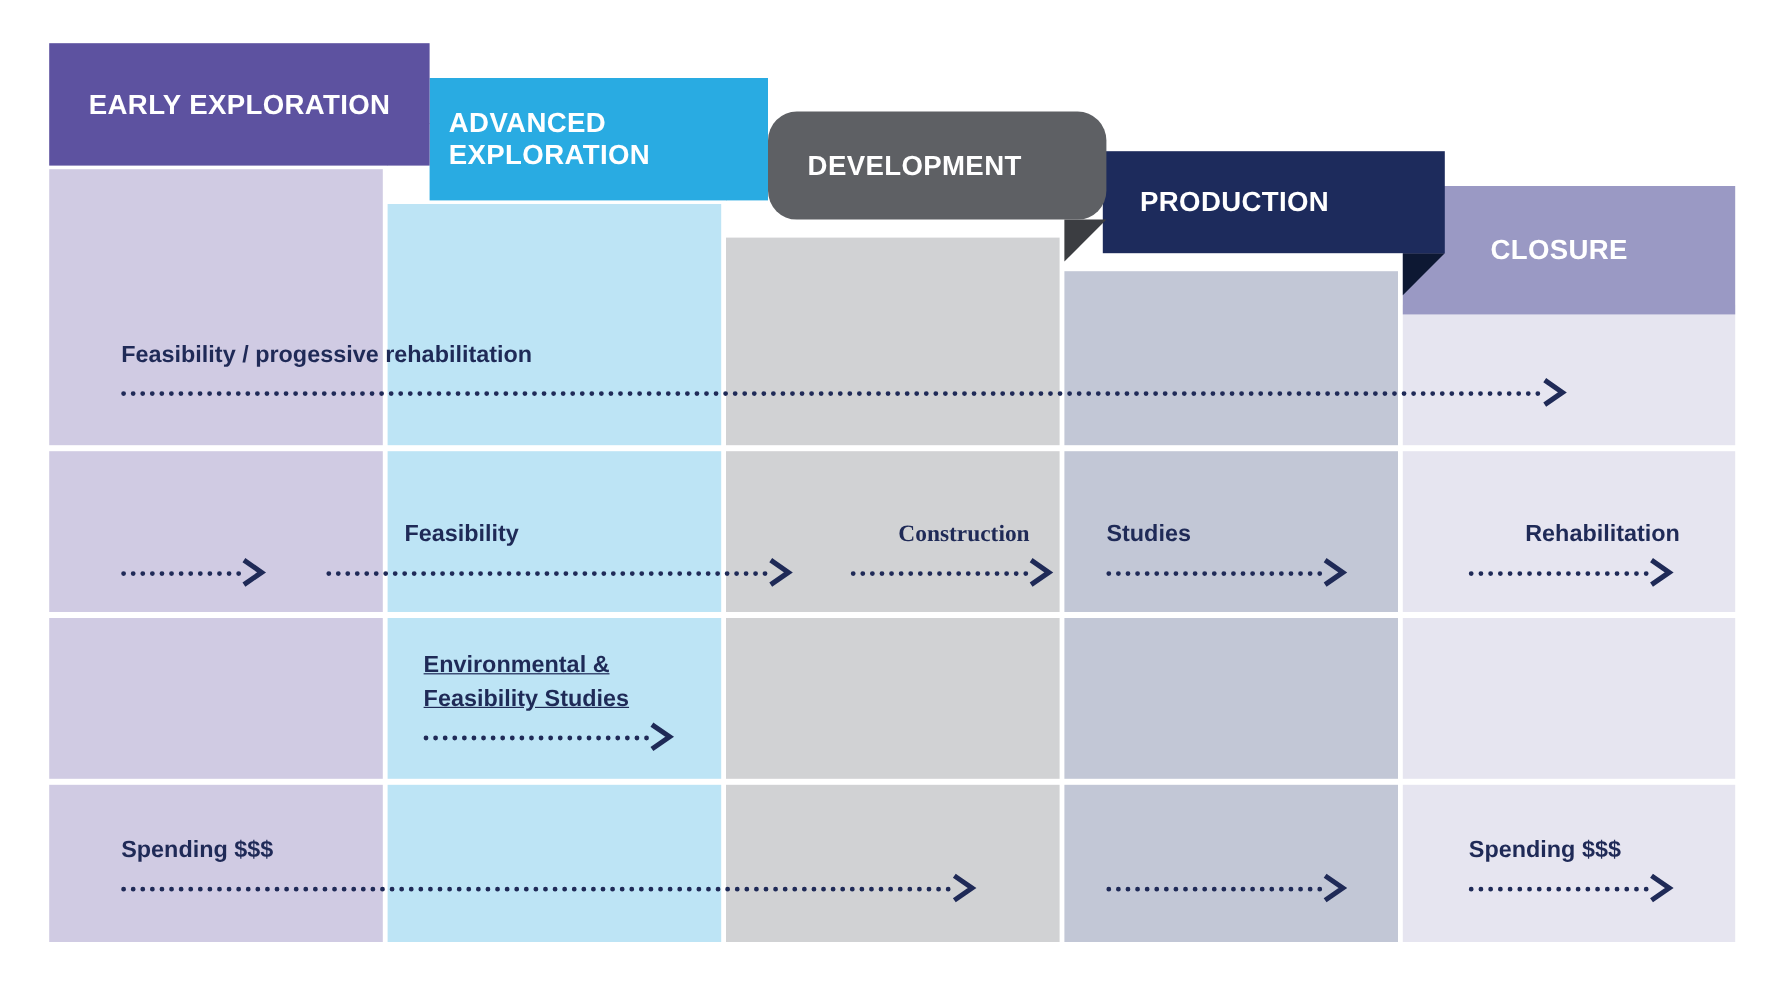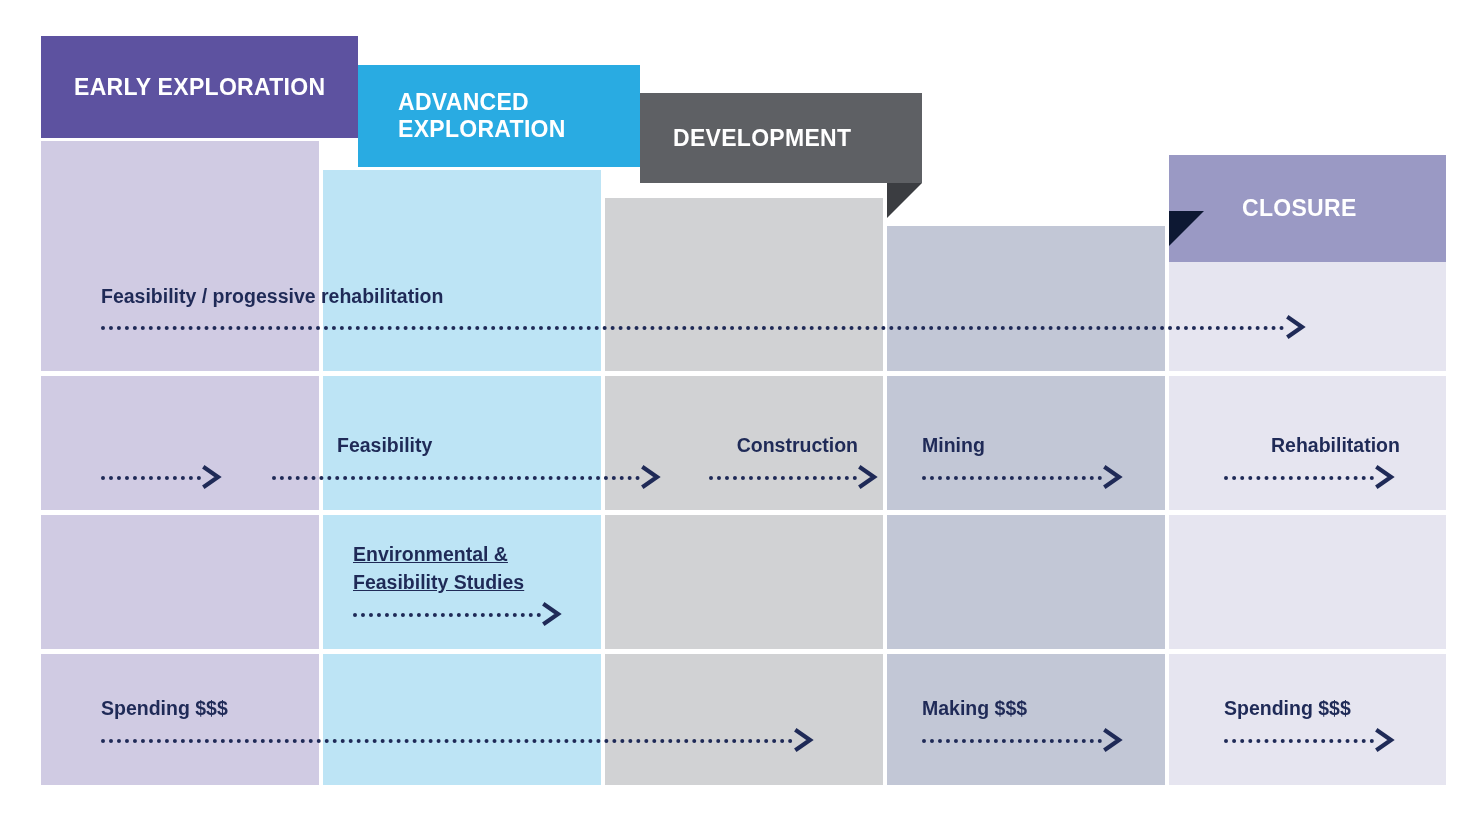--- a/index.html
+++ b/index.html
@@ -121,31 +121,31 @@
   <div class="lbl" style="left:337px;top:432px;width:250px;">Feasibility</div>
   <div class="arrow" style="left:272px;top:466px;width:390px;">
     <div class="rail" style="width:368px;"></div>
     <div class="head" style="left:368px;">
       <svg width="22" height="22" viewBox="0 0 22 22" aria-hidden="true">
         <polyline points="4,2 17,11 4,20" fill="none" stroke="#1f2a57" stroke-width="4.2" stroke-linecap="square" stroke-linejoin="miter"></polyline>
       </svg>
     </div>
   </div>
 
-  <div class="lbl right" style="left:605px;top:432px;width:253px;">Construction</div>
+  <div class="lbl right" style="left:605px;top:432px;width:253px;font-family:Liberation Serif, serif;">Construction</div>
   <div class="arrow" style="left:709px;top:466px;width:170px;">
     <div class="rail" style="width:148px;"></div>
     <div class="head" style="left:148px;">
       <svg width="22" height="22" viewBox="0 0 22 22" aria-hidden="true">
         <polyline points="4,2 17,11 4,20" fill="none" stroke="#1f2a57" stroke-width="4.2" stroke-linecap="square" stroke-linejoin="miter"></polyline>
       </svg>
     </div>
   </div>
 
-  <div class="lbl" style="left:922px;top:432px;width:230px;">Mining</div>
+  <div class="lbl" style="left:922px;top:432px;width:230px;">Studies</div>
   <div class="arrow" style="left:922px;top:466px;width:202px;">
     <div class="rail" style="width:180px;"></div>
     <div class="head" style="left:180px;">
       <svg width="22" height="22" viewBox="0 0 22 22" aria-hidden="true">
         <polyline points="4,2 17,11 4,20" fill="none" stroke="#1f2a57" stroke-width="4.2" stroke-linecap="square" stroke-linejoin="miter"></polyline>
       </svg>
     </div>
   </div>
 
   <div class="lbl" style="left:1224px;top:432px;width:230px;margin-left:47px;">Rehabilitation</div>
@@ -172,21 +172,20 @@
   <div class="lbl" style="left:101px;top:695px;width:250px;">Spending $$$</div>
   <div class="arrow" style="left:101px;top:729px;width:714px;">
     <div class="rail" style="width:692px;"></div>
     <div class="head" style="left:692px;">
       <svg width="22" height="22" viewBox="0 0 22 22" aria-hidden="true">
         <polyline points="4,2 17,11 4,20" fill="none" stroke="#1f2a57" stroke-width="4.2" stroke-linecap="square" stroke-linejoin="miter"></polyline>
       </svg>
     </div>
   </div>
 
-  <div class="lbl" style="left:922px;top:695px;width:230px;">Making $$$</div>
   <div class="arrow" style="left:922px;top:729px;width:202px;">
     <div class="rail" style="width:180px;"></div>
     <div class="head" style="left:180px;">
       <svg width="22" height="22" viewBox="0 0 22 22" aria-hidden="true">
         <polyline points="4,2 17,11 4,20" fill="none" stroke="#1f2a57" stroke-width="4.2" stroke-linecap="square" stroke-linejoin="miter"></polyline>
       </svg>
     </div>
   </div>
 
   <div class="lbl" style="left:1224px;top:695px;width:230px;">Spending $$$</div>
@@ -199,32 +198,36 @@
     </div>
   </div>
 
   <div class="banner" style="left:1169px;top:155px;width:277px;height:107px;background:#9a99c4;
               font-size:23px;padding-left:73px;">
     <span class="btxt">CLOSURE</span>
   </div>
 
   <div class="fold" style="left:1169px;top:211px;border-width:0 0 35px 35px;
               border-color:transparent transparent transparent #0d1833;"></div>
+  <div class="banner" style="left:919px;top:126px;width:285px;height:85px;background:#1d2b5c;
+              font-size:23px;padding-left:31px;">
+    <span class="btxt">PRODUCTION</span>
+  </div>
 
   <div class="fold" style="left:887px;top:183px;border-width:0 0 35px 35px;
               border-color:transparent transparent transparent #3b3d41;"></div>
   <div class="banner" style="left:640px;top:93px;width:282px;height:90px;background:#5e6064;
-              font-size:23px;padding-left:33px;">
+              font-size:23px;padding-left:33px;border-radius:24px;">
     <span class="btxt">DEVELOPMENT</span>
   </div>
 
   <div class="fold" style="left:605px;top:132px;border-width:0 0 35px 35px;
               border-color:transparent transparent transparent #1b7fad;"></div>
   <div class="banner" style="left:358px;top:65px;width:282px;height:102px;background:#29abe2;
-              font-size:23px;padding-left:40px;">
+              font-size:23px;padding-left:16px;">
     <span class="btxt">ADVANCED
 EXPLORATION</span>
   </div>
 
   <div class="fold" style="left:323px;top:103px;border-width:0 0 35px 35px;
               border-color:transparent transparent transparent #3c3470;"></div>
   <div class="banner" style="left:41px;top:36px;width:317px;height:102px;background:#5d52a0;
               font-size:23px;padding-left:33px;">
     <span class="btxt">EARLY
 EXPLORATION</span>

